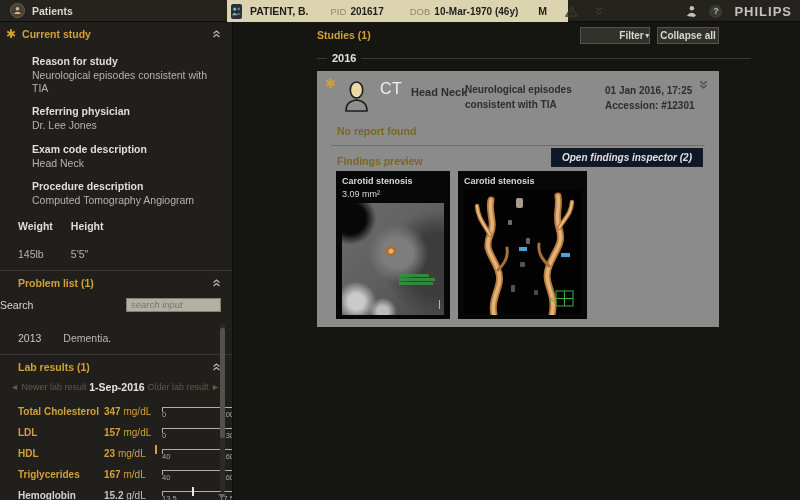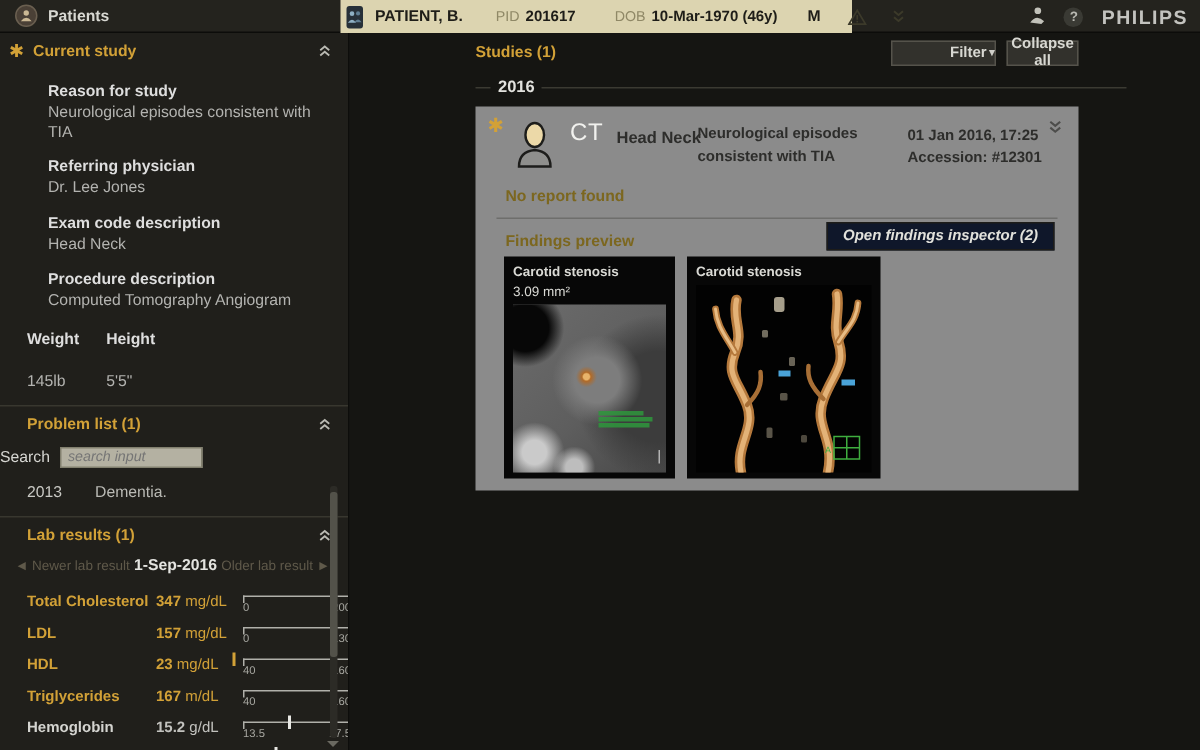--- a/index.html
+++ b/index.html
@@ -38,24 +38,24 @@
   .sec-head .star { color:#d2a137; font-size:12px; margin-right:6px; line-height:10px; }
   .sec-head .t { color:#d2a137; font-weight:bold; font-size:10.5px; flex:1; }
   .field { padding-left:32px; padding-right:12px; }
   .field .fl { color:#dedede; font-weight:bold; margin-top:11px; }
   .field .fv { color:#b3b3b0; margin-top:2px; line-height:1.2; }
   .wh-row { padding-left:18px; margin-top:13px; display:flex; gap:18px; }
   .wh-col .fl { color:#dedede; font-weight:bold; }
   .wh-col .fv { color:#b3b3b0; margin-top:16px; }
   .sdiv { border-top:1px solid #38372f; margin:10px 0 0 0; }
 
-  .search-row { display:flex; align-items:center; justify-content:flex-start; padding-right:11px; gap:7px; margin-top:5px; }
+  .search-row { display:flex; align-items:center; justify-content:space-between; padding-right:11px; gap:7px; margin-top:5px; }
   .search-row label { color:#d6d6d2; font-size:10.5px; }
   .search-row input { width:95px; height:14px; background:#b4b1a2; border:1px solid #82806f; font-style:italic; font-size:9.5px; color:#55544a; padding:0 4px; font-family:"Liberation Sans", sans-serif; }
-  .problem-row { padding-left:18px; margin-top:10px; display:flex; gap:22px; color:#b9b9b4; }
+  .problem-row { padding-left:18px; margin-top:20px; display:flex; gap:22px; color:#b9b9b4; }
   .problem-row .yr { color:#c9c9c4; }
 
   .lab-nav { display:flex; align-items:center; margin-top:4px; padding:0 12px 0 10px; }
   .lab-nav .dim { color:#5f594a; font-size:9px; }
   .lab-nav .date { flex:1; text-align:center; color:#e4e4e0; font-weight:bold; font-size:10.5px; }
 
   .lab-rows { margin-top:8px; }
   .lab-row { display:grid; grid-template-columns:86px 56px 1fr; align-items:center; height:21px; padding-left:18px; padding-right:20px; }
   .lab-name { font-weight:bold; font-size:10px; color:#d4d4d0; white-space:nowrap; }
   .lab-name.abn { color:#d2a137; }
@@ -77,21 +77,21 @@
 
   
   .main-inner { position:absolute; left:84px; top:4px; width:402px; }
   .main-head { display:flex; align-items:center; height:18px; }
   .studies-title { color:#d2a137; font-weight:bold; font-size:10.5px; flex:1; }
   .btn { height:17px; background:#32312c; border:1px solid #55534b; color:#d8d8d2; font-weight:bold; font-size:10px; display:flex; align-items:center; justify-content:center; font-family:"Liberation Sans", sans-serif; }
   .btn-filter { width:70px; gap:0; padding:0; margin-right:7px; }
   .btn-filter .ft { flex:1; text-align:right;padding-left:40px; }
   .btn-filter .sep { width:1px; height:11px; background:#55534b; }
   .btn-filter .arr { width:16px; font-size:7px; color:#cfcfc9; }
-  .btn-collapse { width:48px; }
+  .btn-collapse { width:62px; }
 
   .year-row { display:flex; align-items:center; margin-top:8px; gap:5px; }
   .year-row .seg { width:10px; height:1px; background:#3b3a32; }
   .year-row .yr { color:#e2e2de; font-weight:bold; font-size:11px; }
   .year-row .line { flex:1; height:1px; background:#3b3a32; margin-right:-32px; }
 
   .study-card { position:relative; margin-top:7px; width:402px; height:256px; background:#8b8b8b; }
   .card-star { position:absolute; left:8px; top:5px; color:#d2a137; font-size:13px; }
   .avatar { position:absolute; left:26px; top:8px; }
   .modality { position:absolute; left:63px; top:9px; color:#f1f1ee; font-size:16px; letter-spacing:0.5px; }

